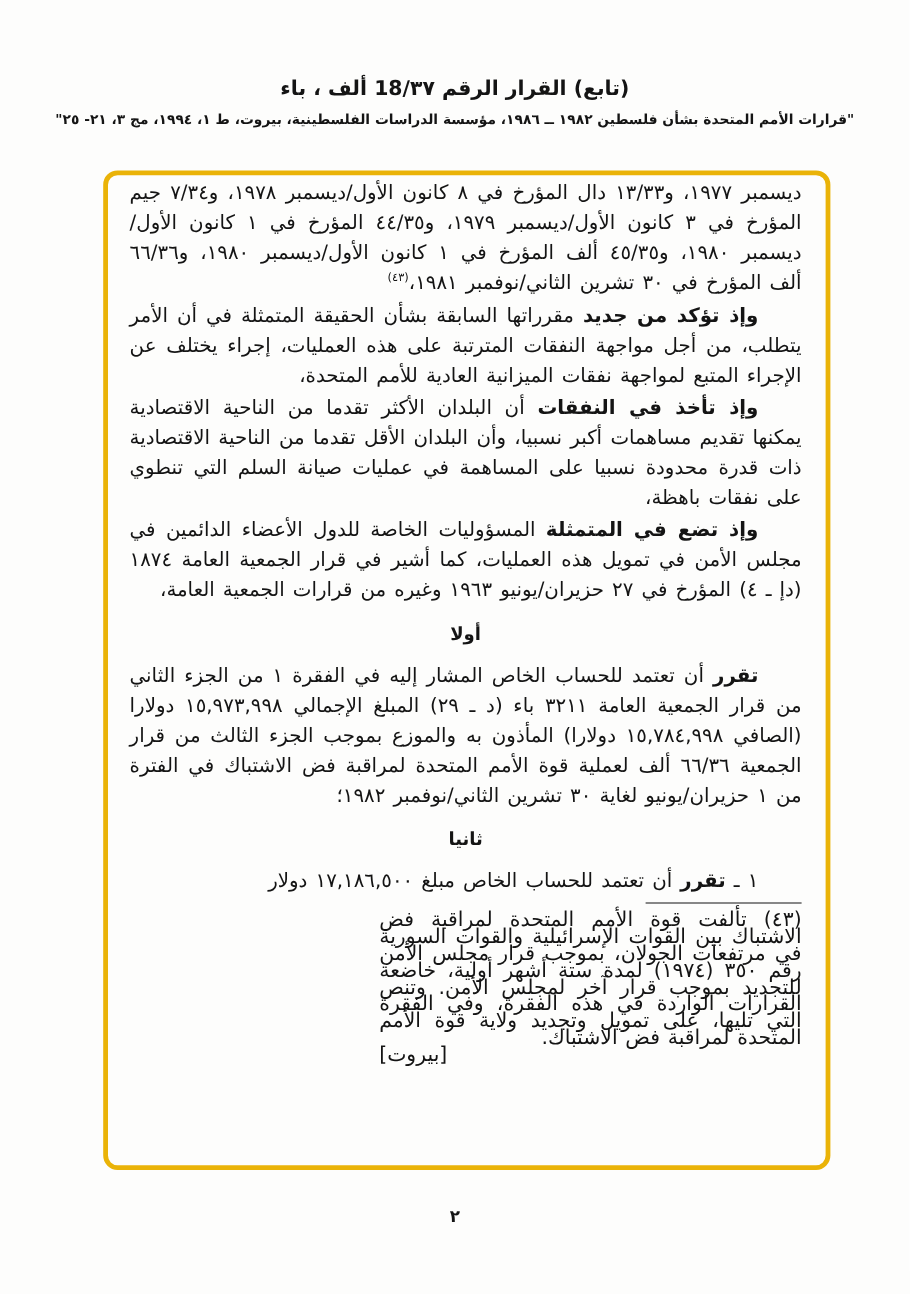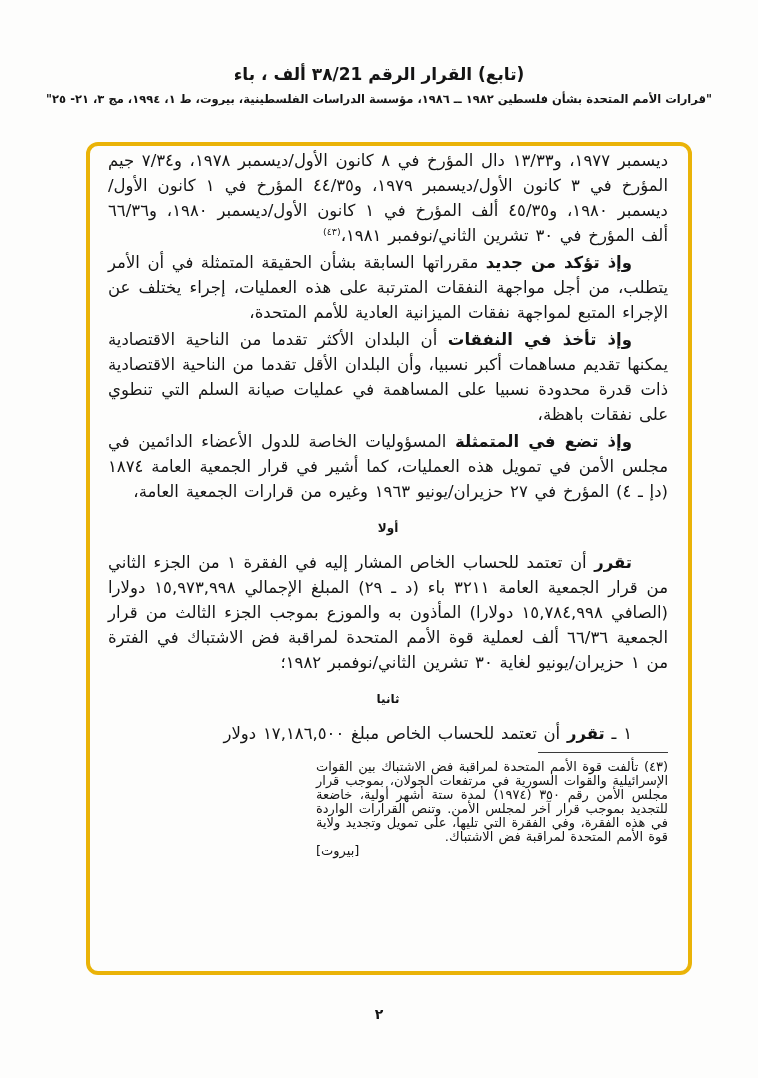--- a/index.html
+++ b/index.html
@@ -13,35 +13,35 @@
   .source { margin-top:8px; font-size:11.5px; font-weight:bold; }
   .frame {
     position:absolute; left:86px; top:142px; width:606px; height:833px;
     box-sizing:border-box; border:4px solid #eab308; border-radius:12px;
     padding:2px 20px 0 18px; background:transparent;
   }
   .doc { direction:rtl; text-align:justify; font-size:16.5px; line-height:25px; word-spacing:1.5px; }
   .doc p { margin:0 0 2px 0; }
   p.indent { text-indent:36px; }
   .lead { font-weight:bold; }
-  .sec-head { text-align:center; font-weight:bold; font-size:12px; margin:12px 0 9px 0; }
+  .sec-head { text-align:center; font-weight:bold; font-size:15px; margin:12px 0 9px 0; }
   sup.fn-ref { font-size:9.5px; line-height:0; }
   .fn-sep { width:130px; border-top:1.5px solid #3a3a3a; margin:6px 0 7px 0; }
-  .footnote { width:352px; direction:rtl; text-align:justify; font-size:13px; line-height:14px; word-spacing:1px; }
+  .footnote { width:352px; direction:rtl; text-align:justify; font-size:17px; line-height:14px; word-spacing:1px; }
   .fn-marker { font-weight:normal; }
   .fn-editor { text-align:left; }
   .page-num { position:absolute; top:1006px; left:0; right:0; text-align:center; font-size:14px; font-weight:bold; }
 </style>
 </head>
 <body>
 
 <div class="page">
 
   <div class="header">
-    <div class="title">(تابع) القرار الرقم ٣٨/21 ألف ، باء</div>
+    <div class="title">(تابع) القرار الرقم 18/٣٧ ألف ، باء</div>
     <div class="source">"قرارات الأمم المتحدة بشأن فلسطين ١٩٨٢ ــ ١٩٨٦، مؤسسة الدراسات الفلسطينية، بيروت، ط ١، ١٩٩٤، مج ٣،  ٢١- ٢٥"</div>
   </div>
 
   <div class="frame">
     <div class="doc">
 
       <p><span>ديسمبر ١٩٧٧، و١٣/٣٣ دال المؤرخ في ٨ كانون الأول/ديسمبر ١٩٧٨، و٧/٣٤ جيم المؤرخ في ٣ كانون الأول/ديسمبر ١٩٧٩، و٤٤/٣٥ المؤرخ في ١ كانون الأول/ديسمبر ١٩٨٠، و٤٥/٣٥ ألف المؤرخ في ١ كانون الأول/ديسمبر ١٩٨٠، و٦٦/٣٦ ألف المؤرخ في ٣٠ تشرين الثاني/نوفمبر ١٩٨١،</span><sup class="fn-ref">(٤٣)</sup></p>
 
       <p class="indent"><span class="lead">وإذ تؤكد من جديد</span><span> مقرراتها السابقة بشأن الحقيقة المتمثلة في أن الأمر يتطلب، من أجل مواجهة النفقات المترتبة على هذه العمليات، إجراء يختلف عن الإجراء المتبع لمواجهة نفقات الميزانية العادية للأمم المتحدة،</span></p>
 

